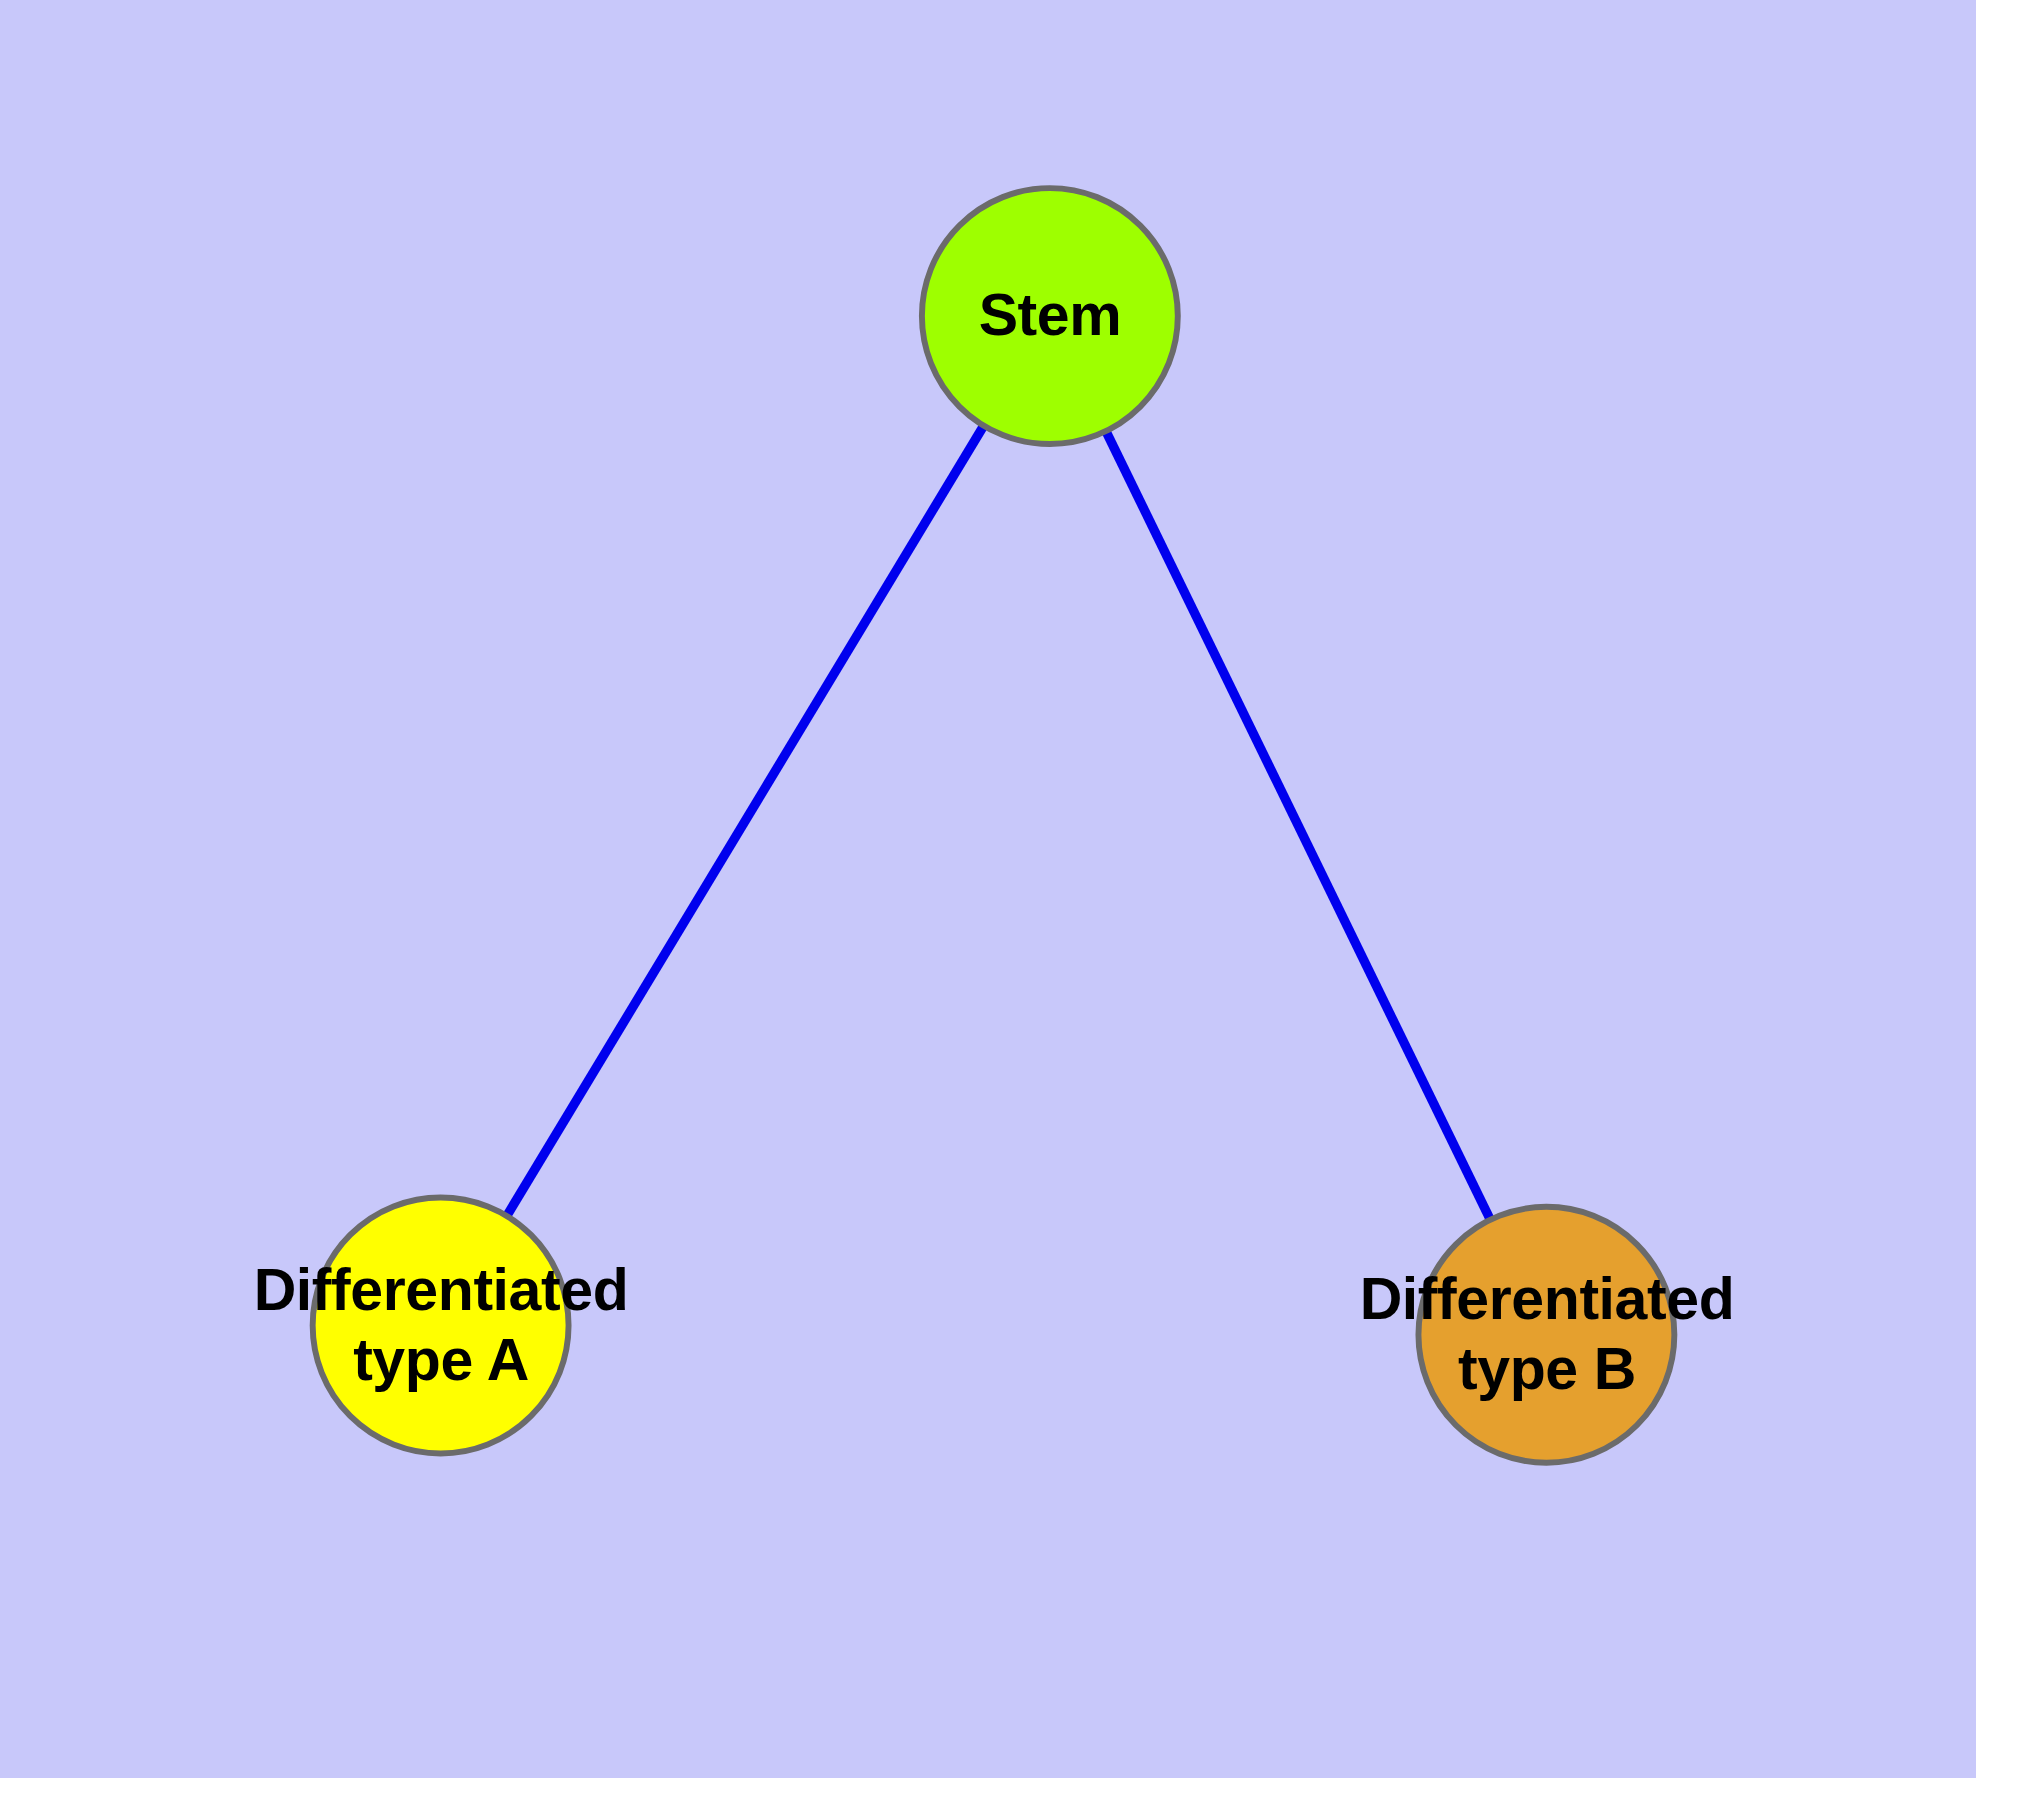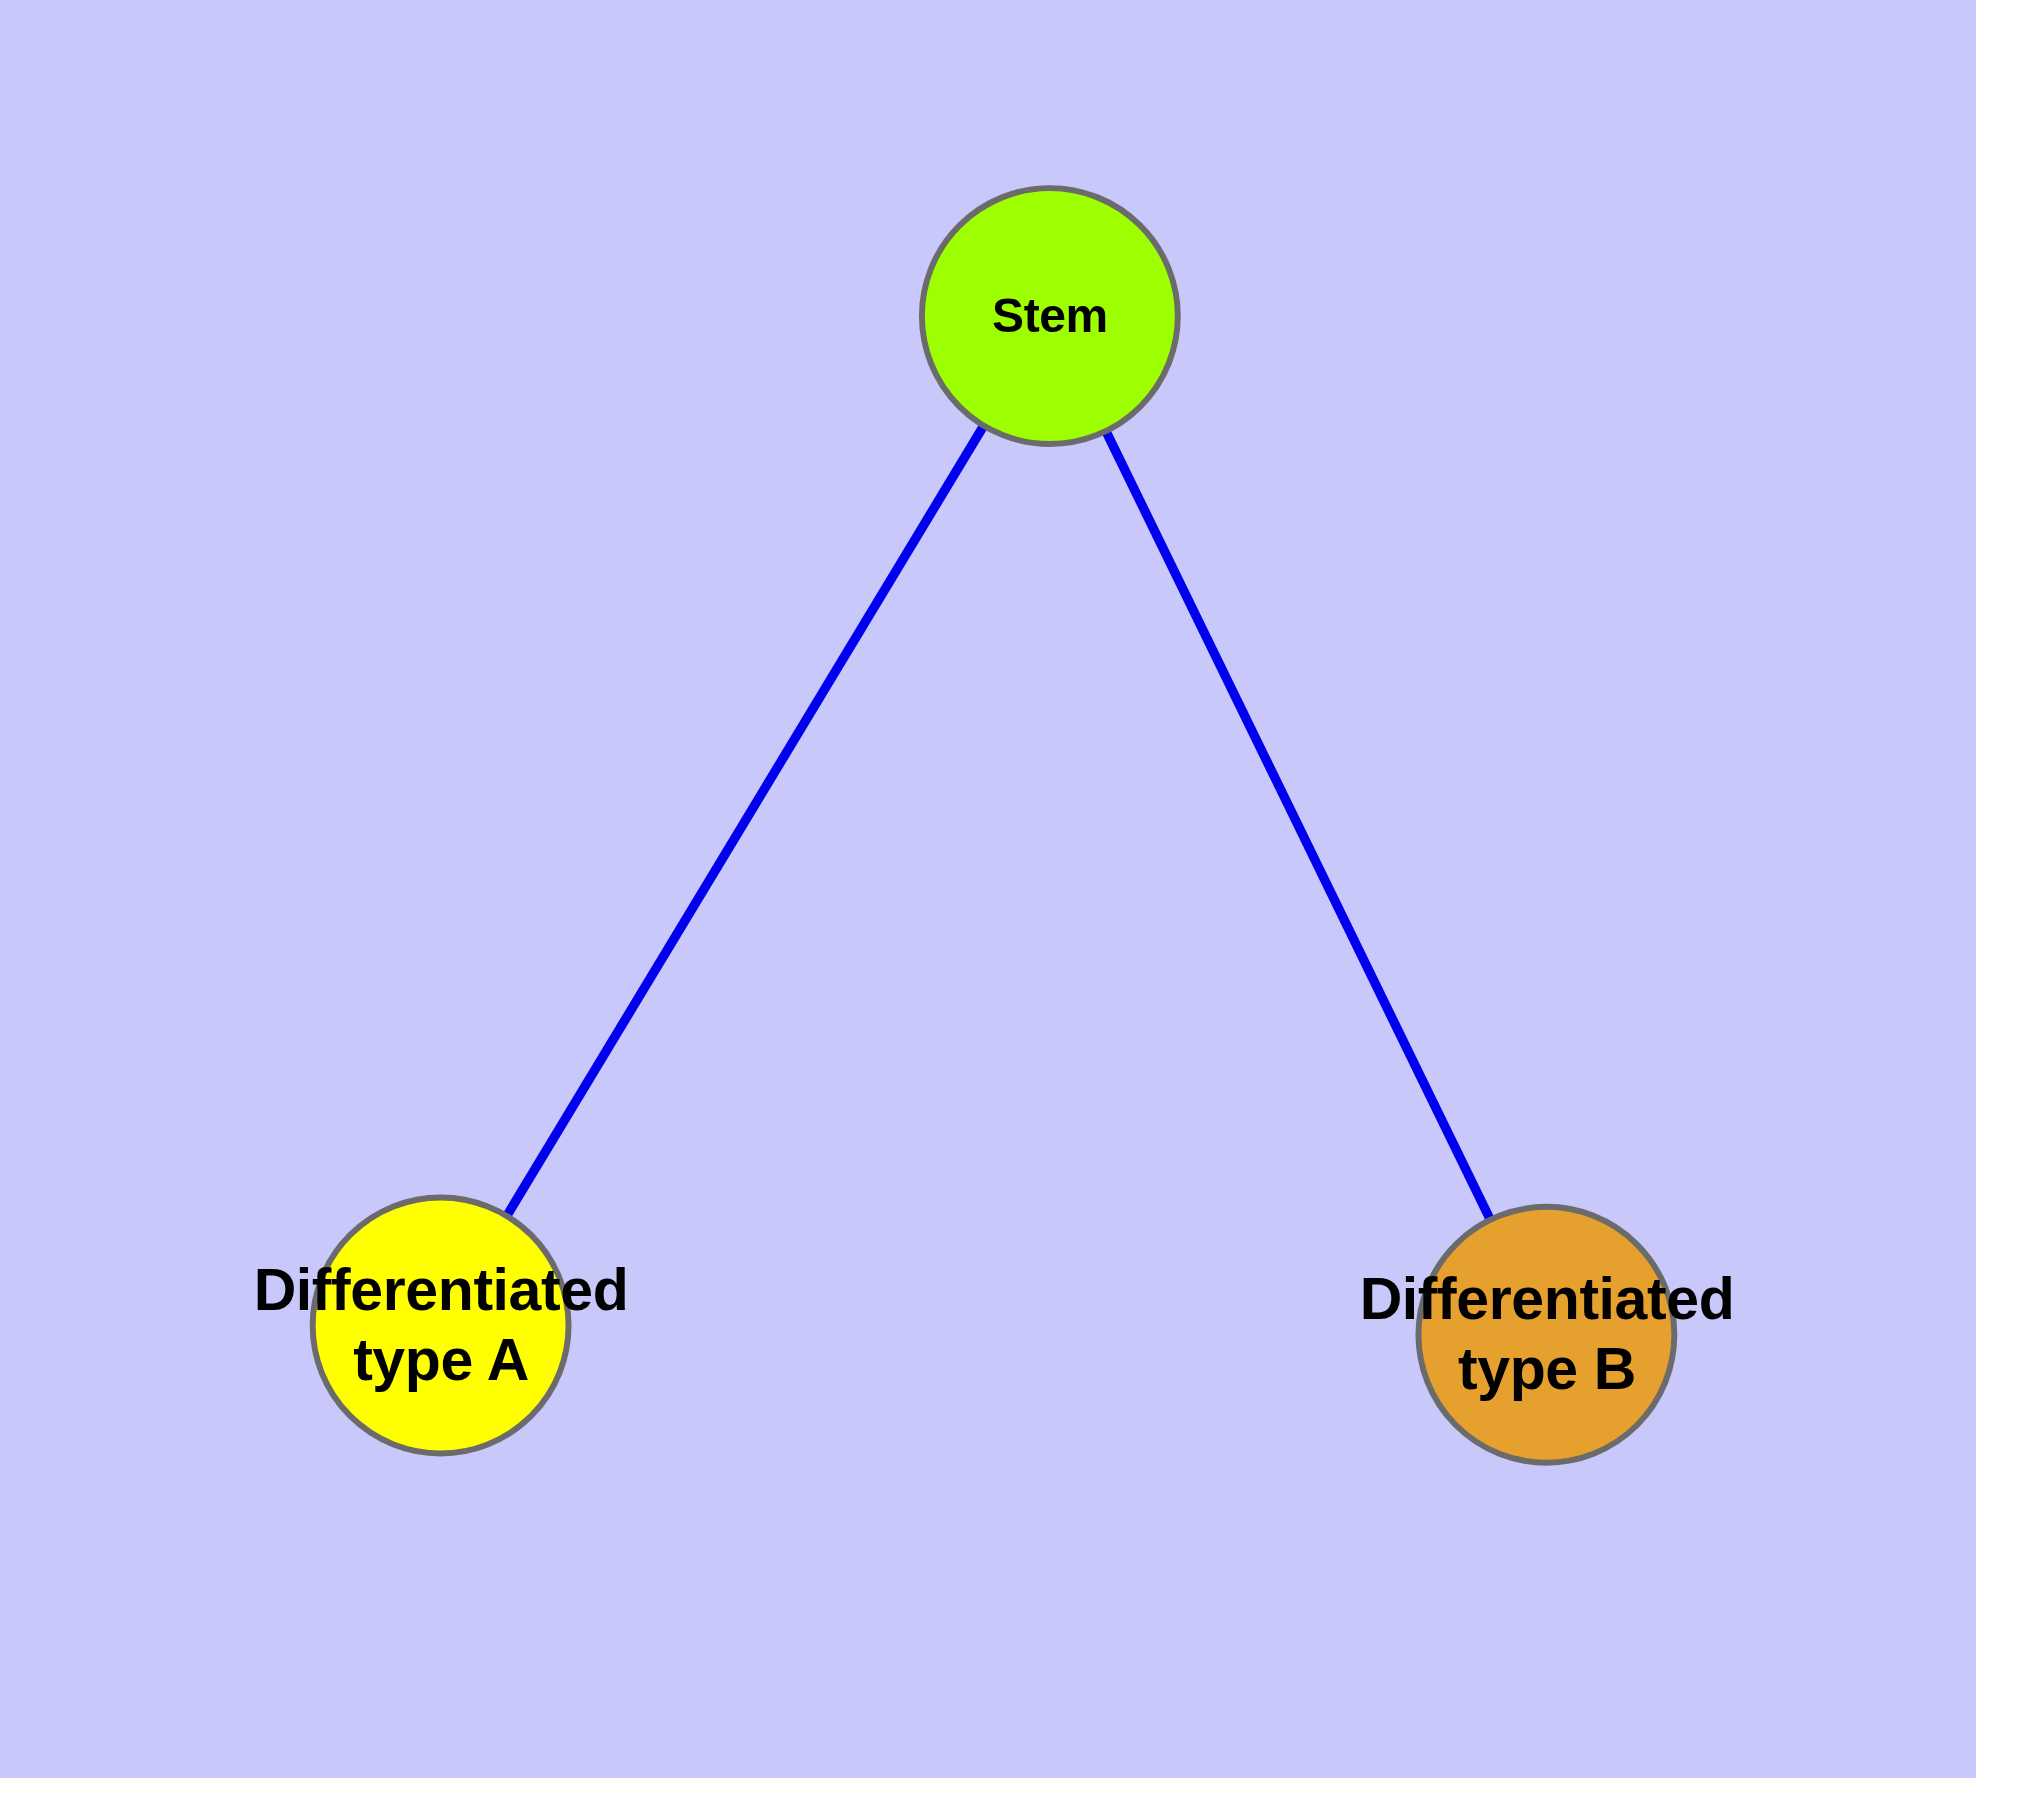--- a/index.html
+++ b/index.html
@@ -58,21 +58,21 @@
           <line x1="1303.4179508202185" y1="505.1337489520521" x2="1760.5820491797815" y2="1442.866251047948" stroke="#0000ee" stroke-width="11" stroke-linecap="butt"></line>
         </g>
       <g id="nodes-group">
           <circle cx="1239" cy="373" r="151" fill="#9eff00" stroke="#6b6b6b" stroke-width="7"></circle>
           <circle cx="520" cy="1564" r="151" fill="#ffff00" stroke="#6b6b6b" stroke-width="7"></circle>
           <circle cx="1825" cy="1575" r="151" fill="#e5a02e" stroke="#6b6b6b" stroke-width="7"></circle>
         </g>
     </svg>
 
     <div id="labels-layer">
-        <div class="node-label" style="left: 1050px; top: 316px; font-size: 48px; font-weight: bold; color: rgb(0, 0, 0);">Stem</div>
+        <div class="node-label" style="left: 1050px; top: 316px; font-size: 59px; font-weight: bold; color: rgb(0, 0, 0);">Stem</div>
         <div class="node-label" style="left: 441px; top: 1326px; font-size: 59px; font-weight: bold; color: rgb(0, 0, 0);">Differentiated
 type A</div>
         <div class="node-label" style="left: 1547px; top: 1335px; font-size: 59px; font-weight: bold; color: rgb(0, 0, 0);">Differentiated
 type B</div>
       </div>
 
   </div>
 </div>
 
 

